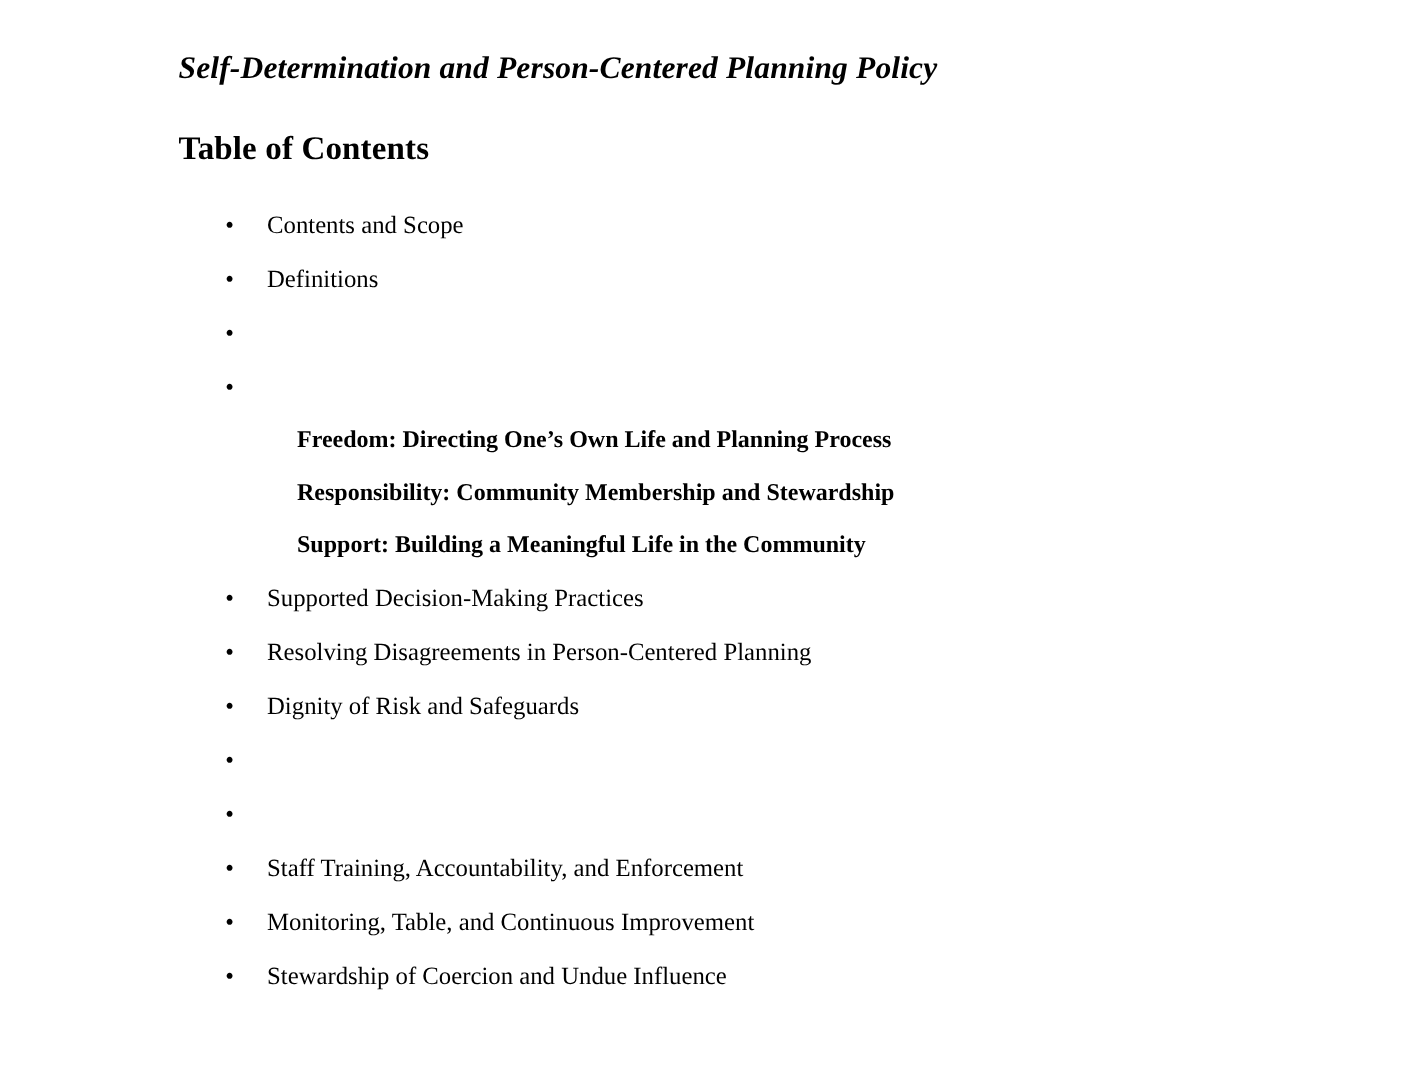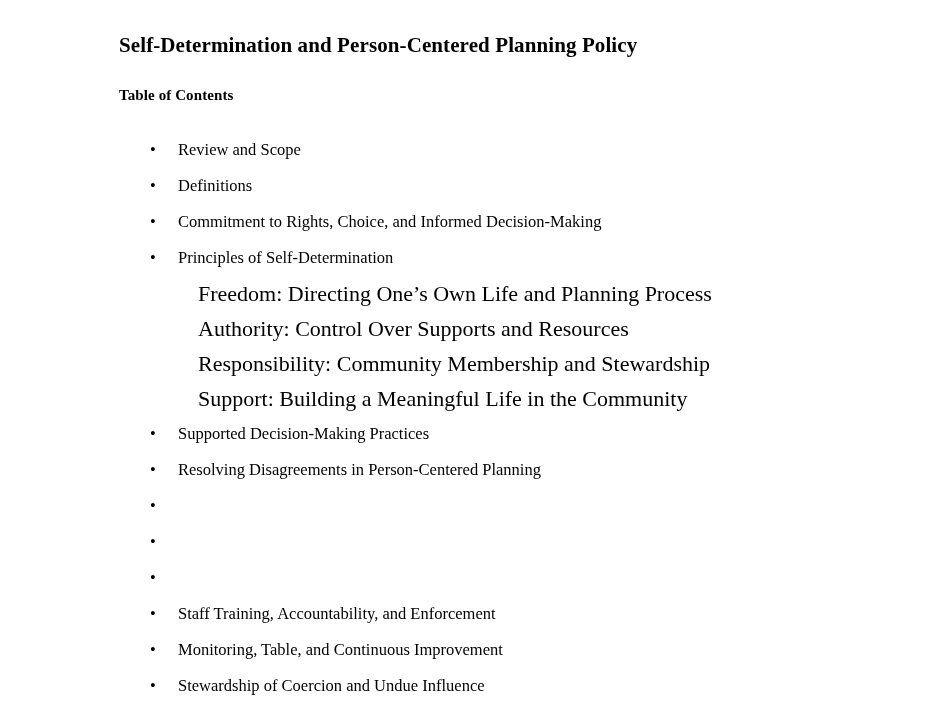--- a/index.html
+++ b/index.html
@@ -28,28 +28,29 @@
   .doc-title {
     position: absolute;
     left: 119px;
     top: 33px;
     margin: 0;
     font-size: 21px;
     font-weight: bold;
     line-height: 1.22;
     letter-spacing: 0.1px;
     white-space: nowrap;
+    font-style: italic;
   }
 
   .toc-heading {
     position: absolute;
     left: 119px;
     top: 86px;
     margin: 0;
-    font-size: 15px;
+    font-size: 22px;
     font-weight: bold;
     line-height: 1.22;
     letter-spacing: 0.1px;
     white-space: nowrap;
   }
 
   .toc-list {
     position: absolute;
     left: 119px;
     top: 132px;
@@ -86,52 +87,52 @@
   .toc-subgroup {
     margin: 0;
     padding: 0;
     list-style: none;
   }
 
   .toc-subitem {
     position: relative;
     height: 35px;
     padding-left: 79px;
-    font-size: 22px;
+    font-size: 16px;
     line-height: 35px;
     white-space: nowrap;
+    font-weight: bold;
   }
 
   .toc-subitem .subitem-label {
     display: inline;
   }
 </style>
 </head>
 <body>
 
 <div class="page">
 
   <h1 class="doc-title">Self-Determination and Person-Centered Planning Policy</h1>
 
   <h2 class="toc-heading">Table of Contents</h2>
 
   <ul class="toc-list">
-      <li class="toc-item"><span class="bullet">•</span><span class="item-label">Review and Scope</span></li>
+      <li class="toc-item"><span class="bullet">•</span><span class="item-label">Contents and Scope</span></li>
       <li class="toc-item"><span class="bullet">•</span><span class="item-label">Definitions</span></li>
-      <li class="toc-item"><span class="bullet">•</span><span class="item-label">Commitment to Rights, Choice, and Informed Decision-Making</span></li>
-      <li class="toc-item"><span class="bullet">•</span><span class="item-label">Principles of Self-Determination</span></li>
+      <li class="toc-item"><span class="bullet">•</span></li>
+      <li class="toc-item"><span class="bullet">•</span></li>
       <ul class="toc-subgroup">
         <li class="toc-subitem"><span class="subitem-label">Freedom: Directing One’s Own Life and Planning Process</span></li>
-        <li class="toc-subitem"><span class="subitem-label">Authority: Control Over Supports and Resources</span></li>
         <li class="toc-subitem"><span class="subitem-label">Responsibility: Community Membership and Stewardship</span></li>
         <li class="toc-subitem"><span class="subitem-label">Support: Building a Meaningful Life in the Community</span></li>
       </ul>
       <li class="toc-item"><span class="bullet">•</span><span class="item-label">Supported Decision-Making Practices</span></li>
       <li class="toc-item"><span class="bullet">•</span><span class="item-label">Resolving Disagreements in Person-Centered Planning</span></li>
-      <li class="toc-item"><span class="bullet">•</span></li>
+      <li class="toc-item"><span class="bullet">•</span><span class="item-label">Dignity of Risk and Safeguards</span></li>
       <li class="toc-item"><span class="bullet">•</span></li>
       <li class="toc-item"><span class="bullet">•</span></li>
       <li class="toc-item"><span class="bullet">•</span><span class="item-label">Staff Training, Accountability, and Enforcement</span></li>
       <li class="toc-item"><span class="bullet">•</span><span class="item-label">Monitoring, Table, and Continuous Improvement</span></li>
       <li class="toc-item"><span class="bullet">•</span><span class="item-label">Stewardship of Coercion and Undue Influence</span></li>
     </ul>
 
 </div>
 
 </body></html>

